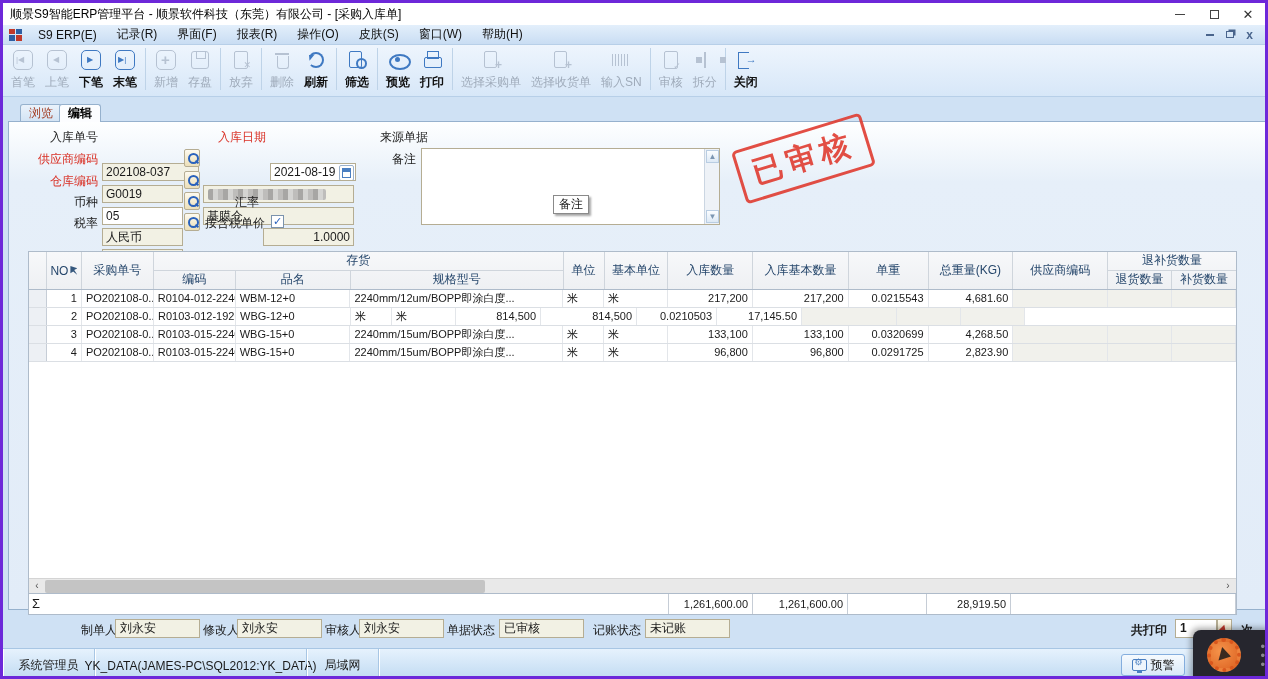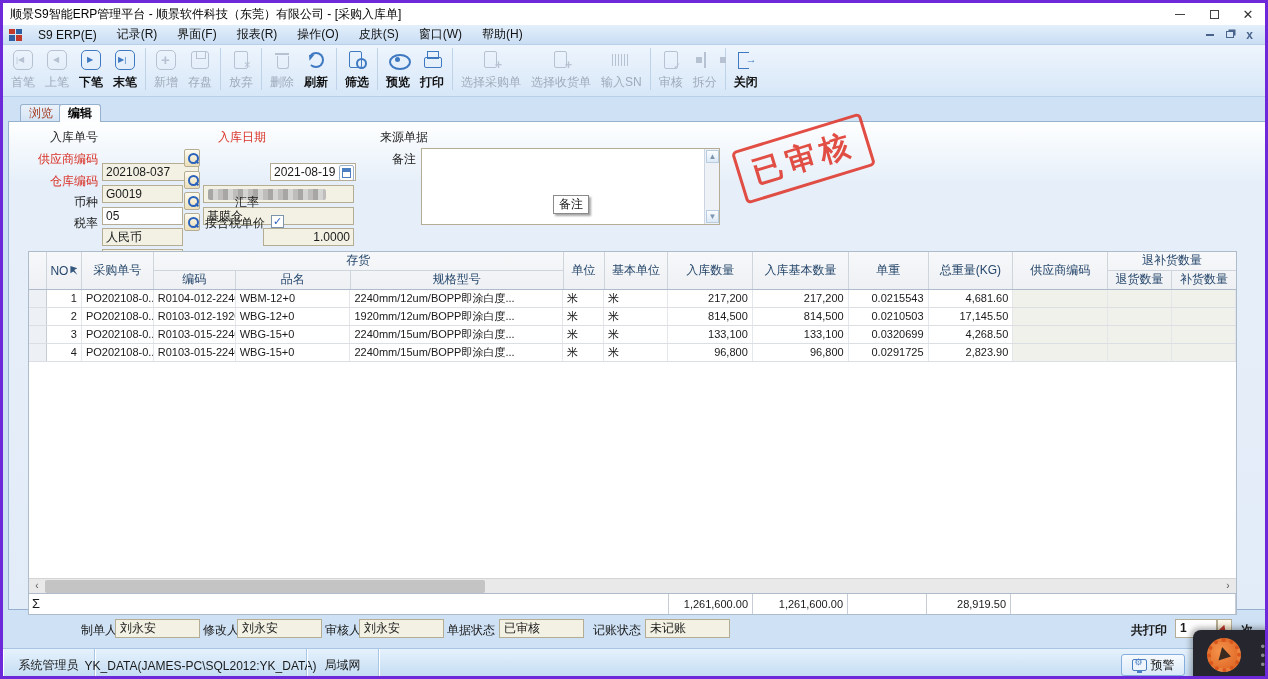--- a/index.html
+++ b/index.html
@@ -364,21 +364,20 @@
           <div class="gcell c12 dim"></div>
           <div class="gcell c13 dim"></div>
           <div class="gcell c14 dim"></div>
         </div>
         <div class="grow">
           <div class="gcell c0 selcell"></div>
           <div class="gcell c1 tr">2</div>
           <div class="gcell c2">PO202108-0...</div>
           <div class="gcell c3">R0103-012-1920-00</div>
           <div class="gcell c4">WBG-12+0</div>
-          <div class="gcell c5">1920mm/12um/BOPP即涂白度...</div>
           <div class="gcell c6">米</div>
           <div class="gcell c7">米</div>
           <div class="gcell c8 tr">814,500</div>
           <div class="gcell c9 tr">814,500</div>
           <div class="gcell c10 tr">0.0210503</div>
           <div class="gcell c11 tr">17,145.50</div>
           <div class="gcell c12 dim"></div>
           <div class="gcell c13 dim"></div>
           <div class="gcell c14 dim"></div>
         </div>

